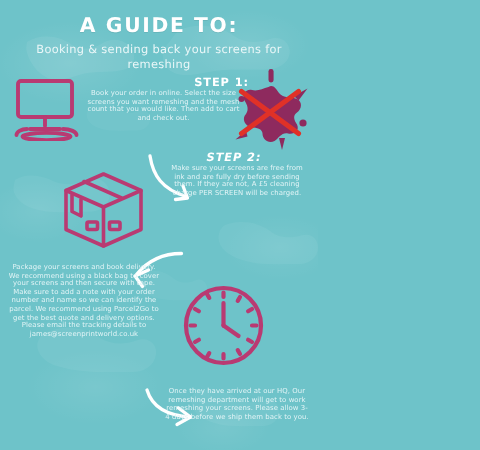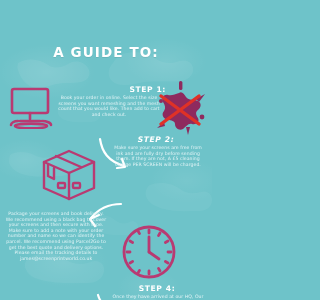--- a/index.html
+++ b/index.html
@@ -12,21 +12,20 @@
   #poster{
     position:absolute;inset:0;
     background:
       radial-gradient(ellipse 70px 40px at 22% 14%, rgba(255,255,255,.10), rgba(255,255,255,0) 70%),
       radial-gradient(ellipse 60px 34px at 78% 10%, rgba(255,255,255,.09), rgba(255,255,255,0) 70%),
       radial-gradient(ellipse 50px 30px at 12% 47%, rgba(255,255,255,.08), rgba(255,255,255,0) 70%),
       radial-gradient(ellipse 55px 32px at 88% 55%, rgba(255,255,255,.07), rgba(255,255,255,0) 70%),
       radial-gradient(ellipse 66px 36px at 30% 86%, rgba(255,255,255,.08), rgba(255,255,255,0) 70%),
       radial-gradient(ellipse 46px 26px at 70% 95%, rgba(255,255,255,.07), rgba(255,255,255,0) 70%),
       linear-gradient(#6ec3c9,#6ec3c9);
-    margin-top: 35px;
   }
   .maptex{position:absolute;inset:0;opacity:.13;}
   .title{
     position:absolute;left:0;right:0;top:9px;text-align:center;
     font-size:13.5px;font-weight:bold;letter-spacing:1.1px;color:#ffffff;
     text-shadow:0 1px 0 rgba(0,0,0,.07);
   }
   .subtitle{
     position:absolute;left:14px;right:14px;top:28px;text-align:center;
     font-size:7.6px;line-height:10px;color:#eaf7f8;letter-spacing:.2px;
@@ -74,20 +73,21 @@
       <path d="M10 120c8-5 18-3 26 1 7 3 15 2 22-1 7-3 14 1 15 8 1 8-6 13-13 13-13 0-26 2-38-2-7-2-13-8-13-13 0-3 1-5 1-6z" opacity=".4"></path>
       <path d="M150 150c10-4 22-2 30 4 6 5 14 5 21 3 6-2 11 2 11 8 0 7-6 11-13 11-12 0-24 1-35-2-8-2-16-6-18-13-1-5 1-9 4-11z" opacity=".4"></path>
       <path d="M30 222c12-6 26-4 36 3 8 5 17 5 25 2 7-3 14 2 13 9-1 8-8 12-16 12-17 0-34 1-50-4-8-2-14-9-13-15 1-4 3-6 5-7z" opacity=".42"></path>
       <path d="M130 262c9-4 20-2 27 3 6 4 13 4 19 2 5-2 10 2 10 7 0 6-5 10-11 10-11 0-22 1-32-2-7-2-14-6-15-12-1-4 0-7 2-8z" opacity=".38"></path>
       <path d="M62 70c6-3 13-1 17 3 4 3 9 3 13 1 4-2 8 1 8 5 0 5-4 8-9 8-9 0-18 1-26-2-5-2-8-6-7-10 1-3 2-4 4-5z" opacity=".3"></path>
       <path d="M96 182c7-3 15-1 20 4 4 3 10 3 14 1 4-2 8 1 8 5 0 5-4 8-9 8-10 0-21 1-29-3-5-2-9-6-8-10 1-3 2-4 4-5z" opacity=".28"></path>
     </g>
   </svg>
 
   <div class="title">A GUIDE TO:</div>
+  <div class="subtitle">Booking &amp; sending back your screens for remeshing</div>
 
   <svg class="icon" id="monitor" viewBox="0 0 50 44">
     <g fill="none" stroke="#b93a72" stroke-width="2.6" stroke-linecap="round" stroke-linejoin="round">
       <rect x="6" y="4" width="36" height="24" rx="2"></rect>
       <path d="M24 28v6"></path>
       <path d="M14 36h20"></path>
       <path d="M12 36c-4 0-7 2-7 4"></path>
       <path d="M36 36c5 0 9 2 9 4"></path>
       <ellipse cx="25" cy="41" rx="16" ry="2.4"></ellipse>
     </g>
@@ -153,16 +153,15 @@
   </svg>
 
   <div class="stephead" id="s1h">STEP 1:</div>
   <div class="stepbody" id="s1b">Book your order in online. Select the size screens you want remeshing and the mesh count that you would like. Then add to cart and check out.</div>
 
   <div class="stephead" id="s2h">STEP 2:</div>
   <div class="stepbody" id="s2b">Make sure your screens are free from ink and are fully dry before sending them. If they are not, A £5 cleaning charge PER SCREEN will be charged.</div>
 
   <div class="stepbody" id="s3b">Package your screens and book delivery. We recommend using a black bag to cover your screens and then secure with tape. Make sure to add a note with your order number and name so we can identify the parcel. We recommend using Parcel2Go to get the best quote and delivery options. Please email the tracking details to james@screenprintworld.co.uk</div>
 
-  <div class="stephead" id="s4h">STEP 4:</div>
   <div class="stepbody" id="s4b">Once they have arrived at our HQ, Our remeshing department will get to work remeshing your screens. Please allow 3-4 days before we ship them back to you.</div>
 
 </div>
 
 </body></html>

